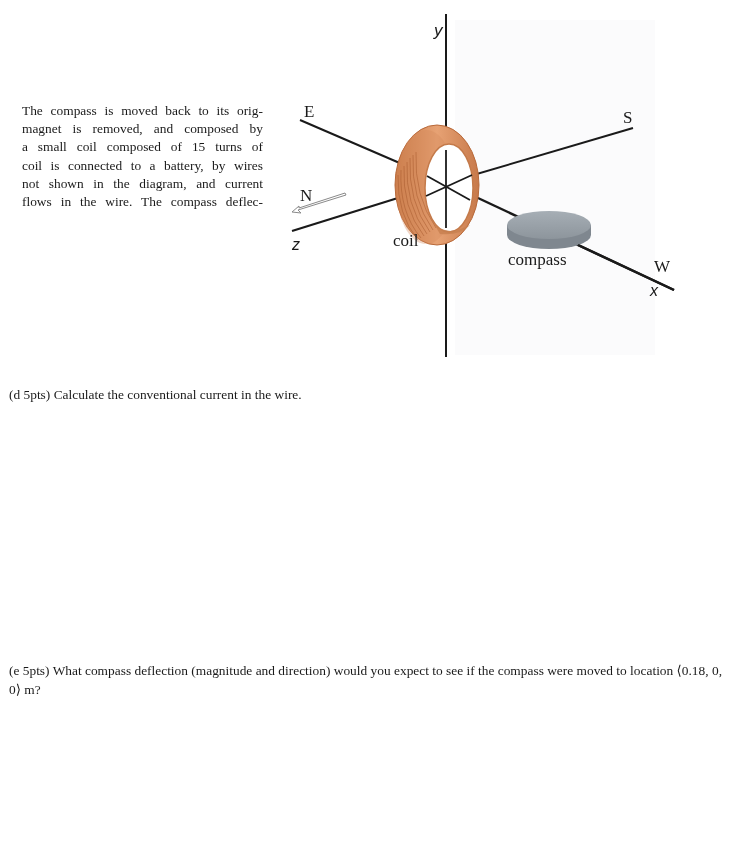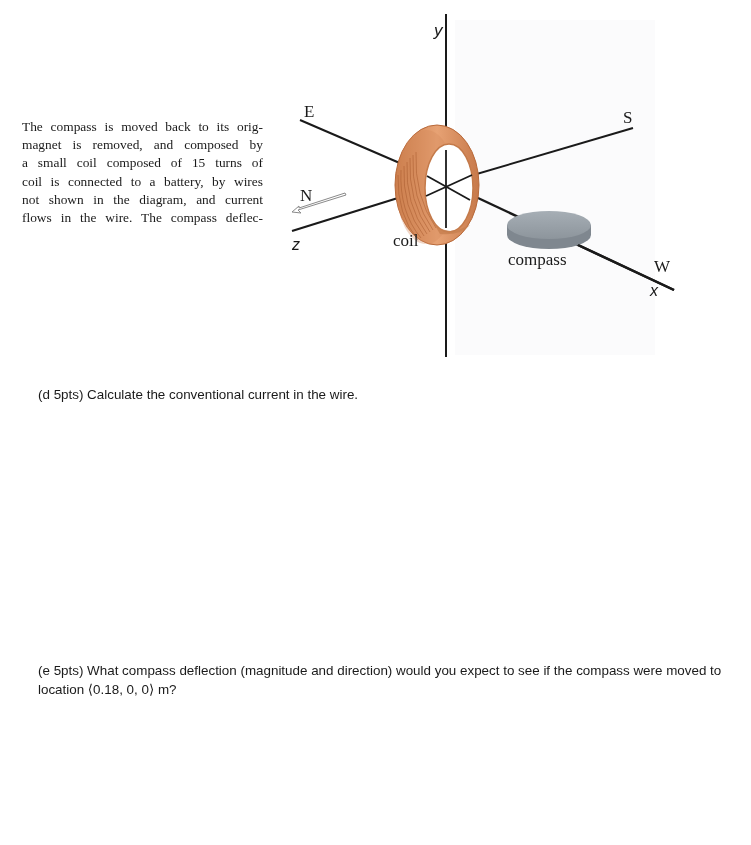--- a/index.html
+++ b/index.html
@@ -11,21 +11,21 @@
       width: 751px;
       height: 845px;
       position: relative;
       overflow: hidden;
       font-family: "DejaVu Serif", "Liberation Serif", serif;
       color: #1a1a1a;
     }
     .intro {
       position: absolute;
       left: 22px;
-      top: 118px;
+      top: 102px;
       width: 241px;
       font-family: "Liberation Serif", "DejaVu Serif", serif;
       font-size: 13.4px;
       line-height: 18.2px;
       text-align: justify;
       hyphens: manual;
     }
     .intro .line {
       display: block;
       text-align: justify;
@@ -37,22 +37,22 @@
     }
     .figure {
       position: absolute;
       left: 280px;
       top: 10px;
       width: 420px;
       height: 360px;
     }
     .question {
       position: absolute;
-      left: 38px;
-      font-family: Liberation Sans, sans-serif;
+      left: 9px;
+      font-family: Liberation Serif, serif;
       font-size: 13.4px;
       line-height: 18.5px;
     }
     .q-d { top: 386px; }
     .q-e { top: 662px; width: 725px; }
     .lbl-serif {
       font-family: "Liberation Serif", "DejaVu Serif", serif;
     }
   </style>
 </head>

